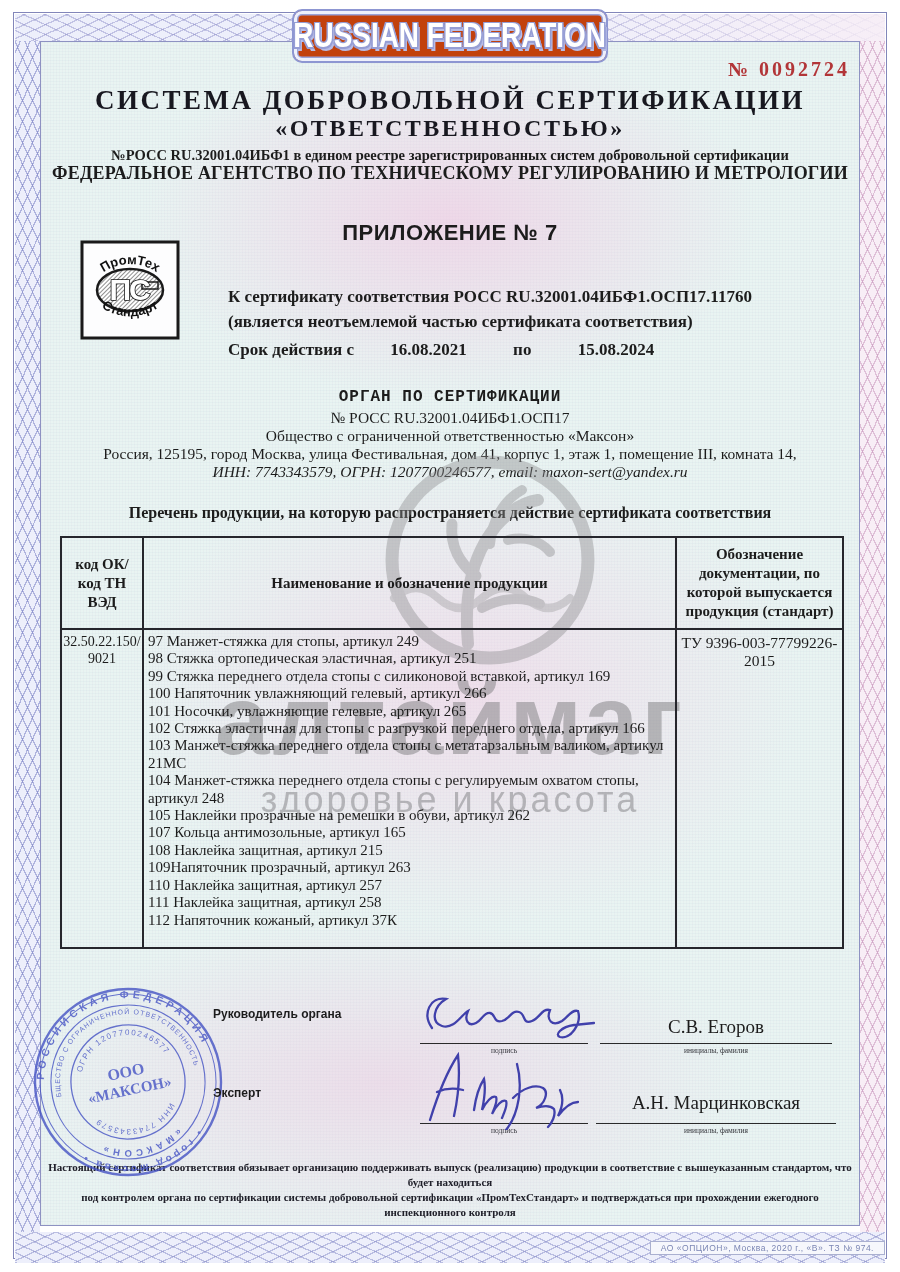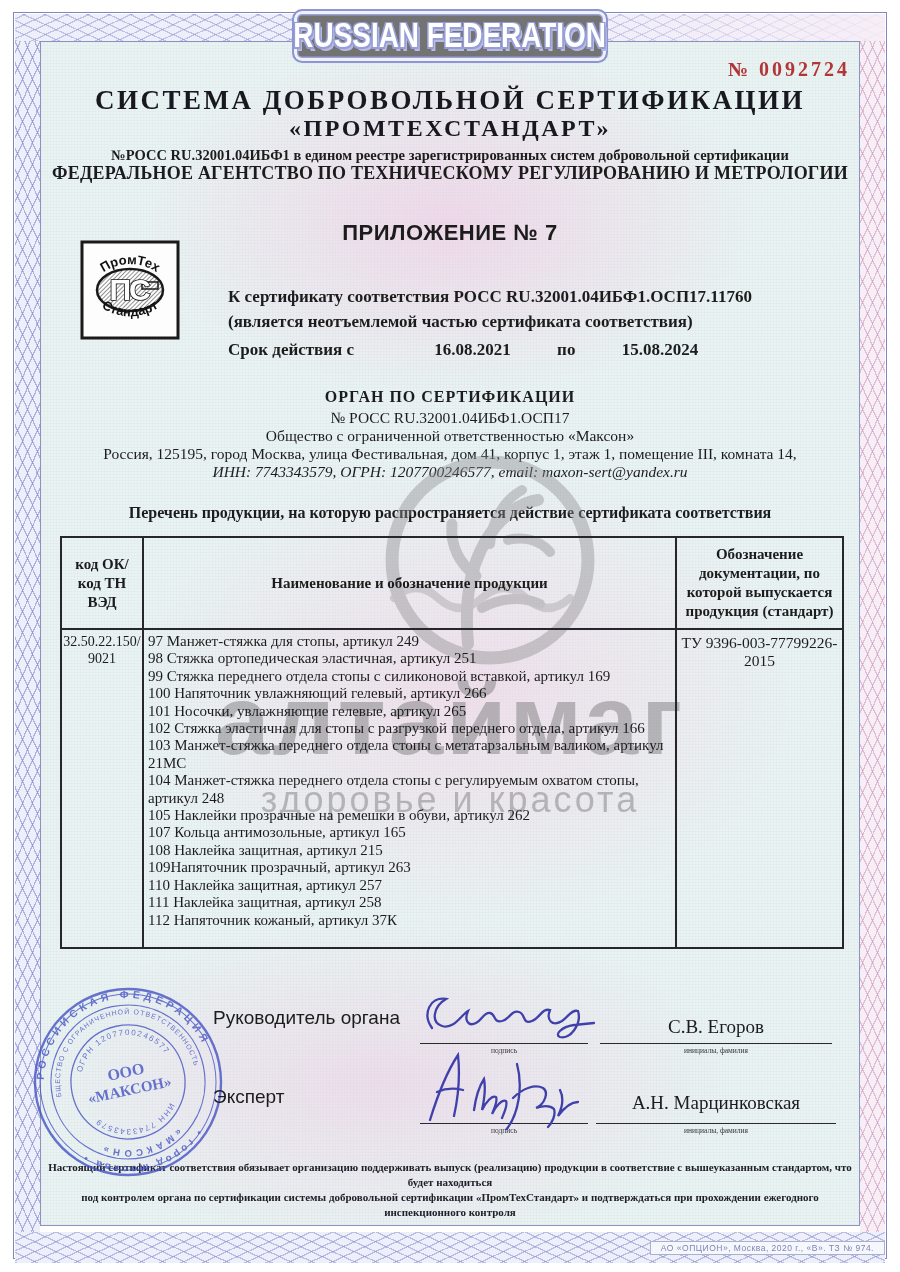--- a/index.html
+++ b/index.html
@@ -31,21 +31,21 @@
                      repeating-linear-gradient(-25deg, rgba(140,140,200,.45) 0 1.3px, rgba(0,0,0,0) 1.3px 9px);}
   .strip-bottom{left:15px;right:15px;bottom:9px;height:31px;
     background-image:repeating-linear-gradient(25deg, rgba(135,140,200,.5) 0 1.3px, rgba(0,0,0,0) 1.3px 9px),
                      repeating-linear-gradient(-25deg, rgba(135,140,200,.5) 0 1.3px, rgba(0,0,0,0) 1.3px 9px);
     display:flex;align-items:center;justify-content:flex-end;}
   .printer-chip{background:#f6f7fc;border:1px solid #aab0d0;color:#7b86b4;
     font-family:"Liberation Sans",sans-serif;font-size:8.5px;padding:1px 10px;letter-spacing:.5px;}
 
   
   .banner{top:9px;left:50%;transform:translateX(-50%);width:312px;height:50px;
-    border:2px solid #8d96d2;border-radius:10px;background:#737373;
+    border:2px solid #8d96d2;border-radius:10px;background:#c2410c;
     box-shadow:inset 0 0 0 3px #eef0fb, inset 0 0 0 4.5px #9aa2d8;
     display:flex;align-items:center;justify-content:center;z-index:9;}
   .banner span{font-family:"Liberation Sans",sans-serif;font-weight:bold;font-size:31px;
     letter-spacing:0px;color:#fff;transform:scale(.9,1.12);white-space:nowrap;
     text-shadow:-1.5px -1.5px 0 #969ed5,1.5px -1.5px 0 #969ed5,-1.5px 1.5px 0 #969ed5,
                 1.5px 1.5px 0 #969ed5,3px 3px 0 #b7bce6;}
 
   .cert-no{top:58px;right:50px;color:#b23538;font-size:20px;letter-spacing:3px;font-weight:bold;}
 
   
@@ -53,23 +53,23 @@
   .t2{top:115px;font-size:24px;font-weight:bold;letter-spacing:2.5px;color:#181820;}
   .reg{top:147px;font-size:14.5px;font-weight:bold;}
   .agency{top:163px;font-size:18px;font-weight:bold;letter-spacing:.2px;}
   .appendix{top:220px;font-family:"Liberation Sans",sans-serif;font-weight:bold;font-size:22px;letter-spacing:.5px;}
 
   
   .logo{left:80px;top:240px;width:100px;height:100px;}
 
   .cert-ref{left:228px;top:284px;width:600px;font-size:17px;font-weight:bold;line-height:25px;}
   .validity{left:228px;top:340px;font-size:17px;font-weight:bold;}
-  .validity .gap1{margin-left:76px;} .validity .gap2{margin-left:42px;} .validity .gap3{margin-left:42px;}
-
-  .organ-title{top:388px;font-family:Liberation Serif, serif;font-weight:bold;font-size:16px;letter-spacing:1px;}
+  .validity .gap1{margin-left:32px;} .validity .gap2{margin-left:42px;} .validity .gap3{margin-left:42px;}
+
+  .organ-title{top:388px;font-family:Liberation Mono, monospace;font-weight:bold;font-size:16px;letter-spacing:1px;}
   .organ-line{font-size:15.5px;}
   .o1{top:409px;} .o2{top:427px;} .o3{top:445px;} .o4{top:463px;font-style:italic;}
 
   .products-heading{top:504px;font-size:16px;font-weight:bold;}
 
   
   .cert-table{left:60px;top:536px;width:780px;height:409px;border:2px solid #26262c;
     display:grid;grid-template-columns:82px 533px 165px;grid-template-rows:92px 1fr;z-index:3;}
   .cell{border-color:#26262c;}
   .th{border-bottom:2px solid #26262c;display:flex;align-items:center;justify-content:center;
@@ -81,21 +81,21 @@
 
   
   .wm-tree{left:372px;top:448px;z-index:1;opacity:.42;}
   .wm-brand{top:664px;font-family:"Liberation Sans",sans-serif;font-weight:bold;font-size:98px;
     color:rgba(125,125,128,.5);letter-spacing:3px;z-index:2;}
   .wm-tag{top:779px;font-family:"Liberation Sans",sans-serif;font-size:36px;
     color:rgba(135,135,138,.55);letter-spacing:3px;z-index:2;}
 
   
   .stamp{left:28px;top:982px;z-index:2;}
-  .sig-label{left:213px;font-family:"Liberation Sans",sans-serif;font-weight:normal;font-size:19px;z-index:4;}
+  .sig-label{left:213px;font-family:"Liberation Sans",sans-serif;font-weight:bold;font-size:12px;z-index:4;}
   .l1{top:1007px;} .l2{top:1086px;}
   .sigline{border-bottom:1px solid #2a2a2a;z-index:3;}
   .s1{left:420px;top:1043px;width:168px;} .s2{left:420px;top:1123px;width:168px;}
   .n1{left:600px;top:1043px;width:232px;} .n2{left:596px;top:1123px;width:240px;}
   .sig-caption{font-size:7.5px;color:#33343a;text-align:center;z-index:3;}
   .c1{left:420px;top:1046px;width:168px;} .c2{left:420px;top:1126px;width:168px;}
   .c3{left:600px;top:1046px;width:232px;} .c4{left:596px;top:1126px;width:240px;}
   .sig-name{font-size:19px;text-align:center;z-index:3;}
   .nm1{left:600px;top:1016px;width:232px;} .nm2{left:596px;top:1092px;width:240px;}
   .sig-svg{z-index:4;}
@@ -113,21 +113,21 @@
 <div class="abs strip strip-top"></div>
 <div class="abs outer-frame"></div>
 <div class="abs inner-frame"></div>
 
 <div class="abs banner">
   <span>RUSSIAN FEDERATION</span>
 </div>
 <div class="abs cert-no">№ 0092724</div>
 
 <div class="abs center t1">СИСТЕМА ДОБРОВОЛЬНОЙ СЕРТИФИКАЦИИ</div>
-<div class="abs center t2">«ПРОМТЕХСТАНДАРТ»</div>
+<div class="abs center t2">«ОТВЕТСТВЕННОСТЬЮ»</div>
 <div class="abs center reg">№РОСС RU.32001.04ИБФ1 в едином реестре зарегистрированных систем добровольной сертификации</div>
 <div class="abs center agency">ФЕДЕРАЛЬНОЕ АГЕНТСТВО ПО ТЕХНИЧЕСКОМУ РЕГУЛИРОВАНИЮ И МЕТРОЛОГИИ</div>
 <div class="abs center appendix">ПРИЛОЖЕНИЕ № 7</div>
 
 <svg class="abs logo" viewBox="0 0 100 100" width="100" height="100">
   <defs>
     <pattern id="hatch" width="3" height="3" patternTransform="rotate(45)" patternUnits="userSpaceOnUse">
       <rect width="3" height="3" fill="#fff"></rect>
         <line x1="0" y1="0" x2="0" y2="3" stroke="#222" stroke-width="1"></line>
     </pattern>

